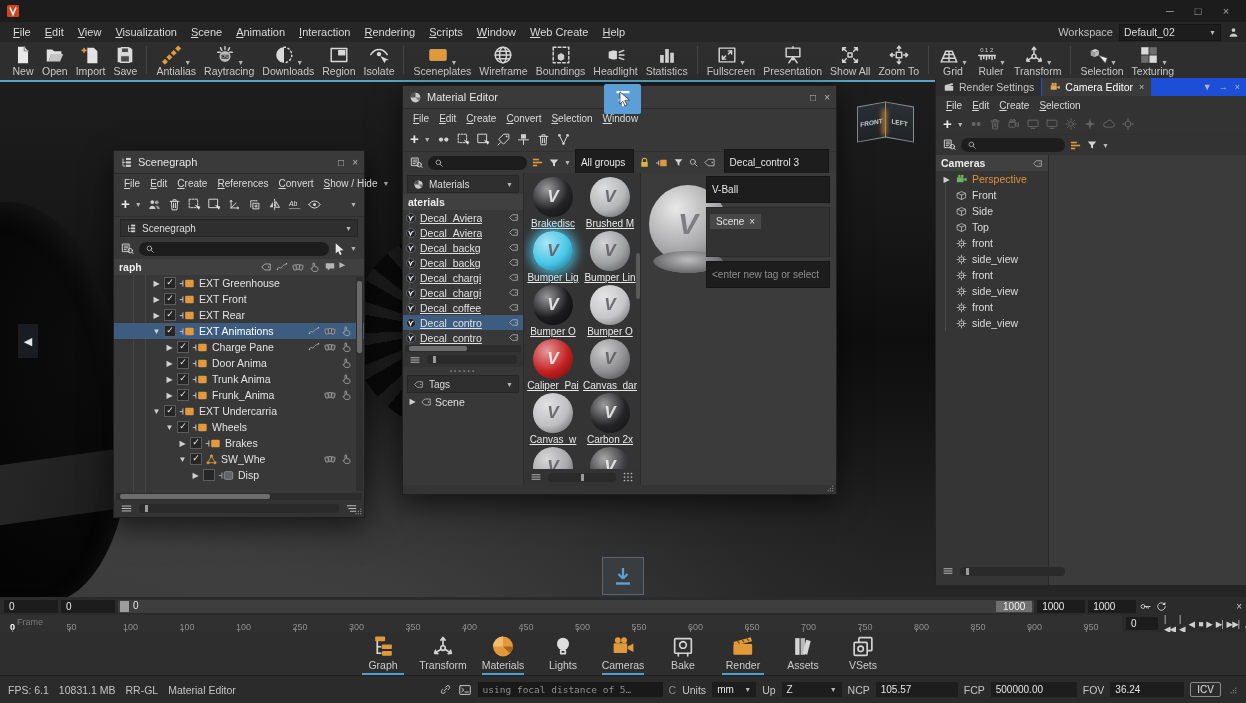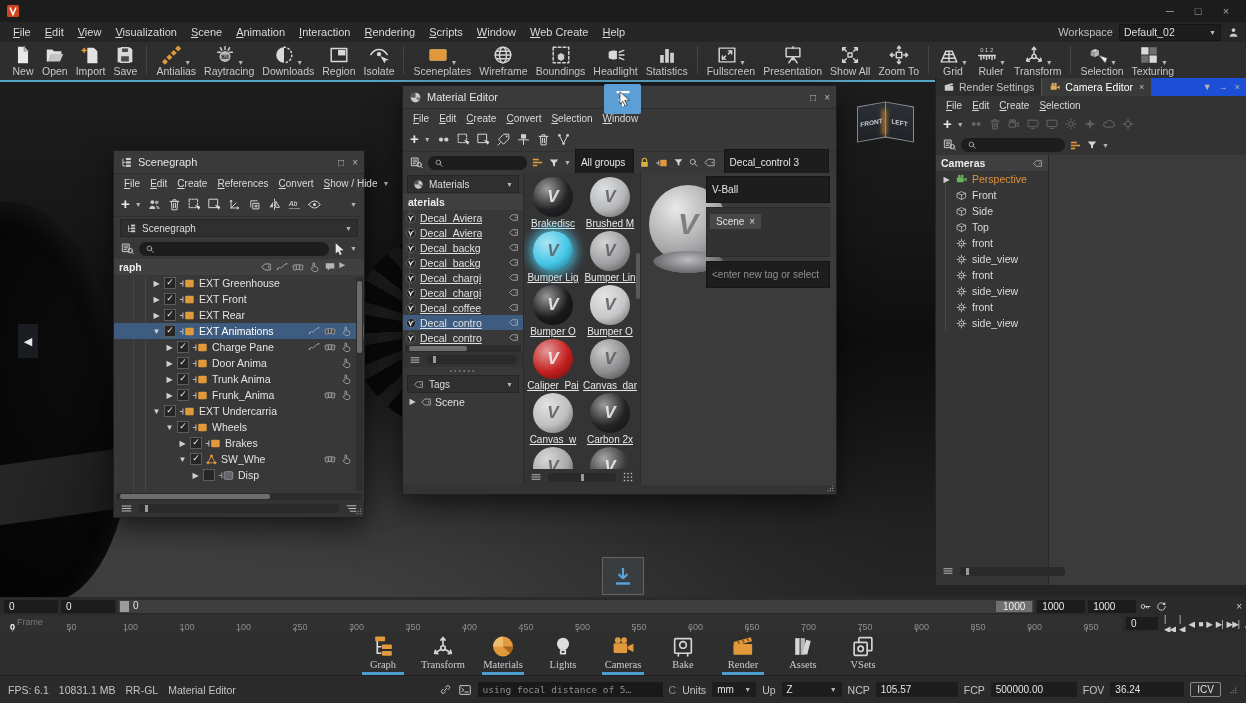--- a/index.html
+++ b/index.html
@@ -165,21 +165,21 @@
   .tl-row2{height:17px;display:flex;align-items:center;}
   .ruler{width:1122px;height:100%;background:#303030;position:relative;flex:none;}
   .tick{position:absolute;top:1px;height:100%;}
   .tick span{font-size:9px;color:#8f8f8f;}
   .tick::after{content:'';position:absolute;left:2px;bottom:1px;width:1px;height:4px;background:#7a7a7a;}
   .tick.zero span{color:#fff;font-weight:bold;}
   .frame-lbl{position:absolute;left:17px;top:2px;font-size:9px;color:#787878;z-index:1;}
   .pbtn{font-size:8.5px;color:#cfcfcf;padding:0 2px;letter-spacing:-1px;}
   
   .modulebar{position:absolute;left:0;top:632px;width:1246px;height:43px;background:#2e2e2e;display:flex;
-             justify-content:center;gap:10px;z-index:5;font-family:Liberation Serif, serif;}
+             justify-content:center;gap:10px;z-index:5;}
   .mod{display:flex;flex-direction:column;align-items:center;width:50px;padding-top:2px;}
   .mod .i26{height:25px;}
   .mod .lbl{font-size:10.5px;color:#cbcbcb;margin-top:0px;}
   .mod.active::after{content:'';width:42px;height:3px;background:#4d9ed3;margin-top:2px;}
   
   .statusbar{position:absolute;left:0;top:675px;width:1246px;height:28px;background:#2b2b2b;border-top:1px solid #202020;
      display:flex;align-items:center;gap:10px;padding:0 8px;box-sizing:border-box;font-size:10.5px;color:#c4c4c4;z-index:6;}
   .console{width:175px;height:15px;background:#191919;color:#8f8f8f;font-family:"DejaVu Sans Mono",monospace;
      font-size:9.5px;display:flex;align-items:center;padding:0 5px;white-space:nowrap;overflow:hidden;}
   .sb-field{background:#1d1d1d;height:15px;display:flex;align-items:center;padding:0 5px;font-size:10px;color:#e4e4e4;}

